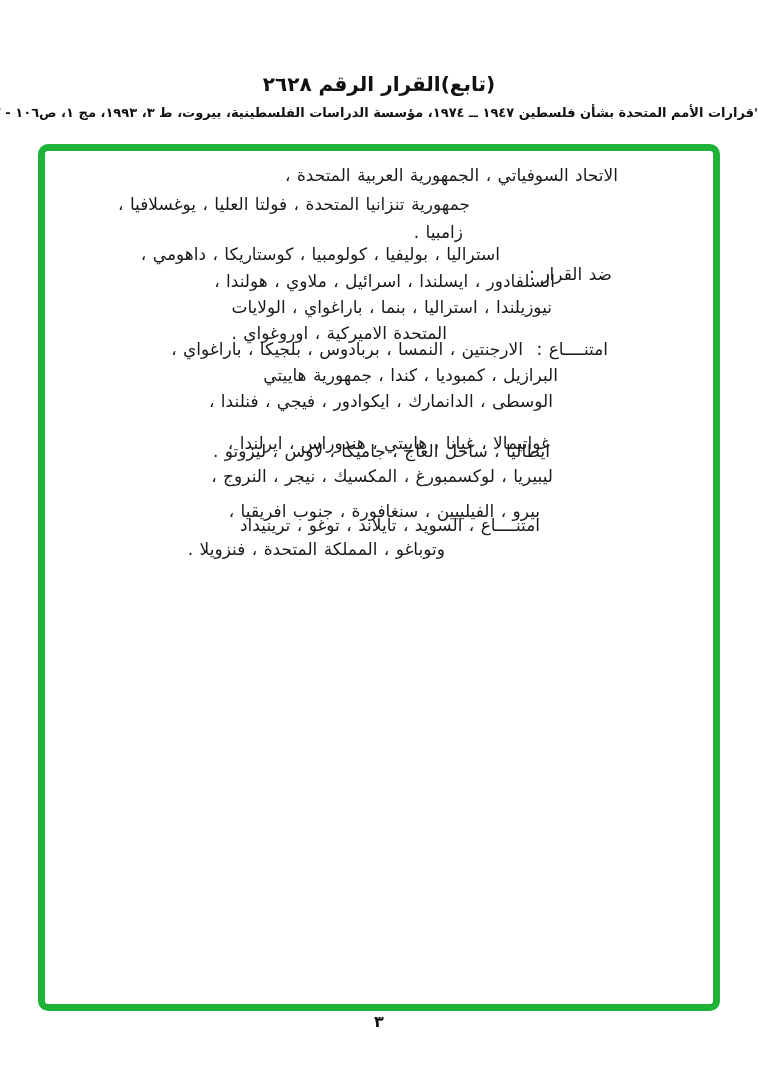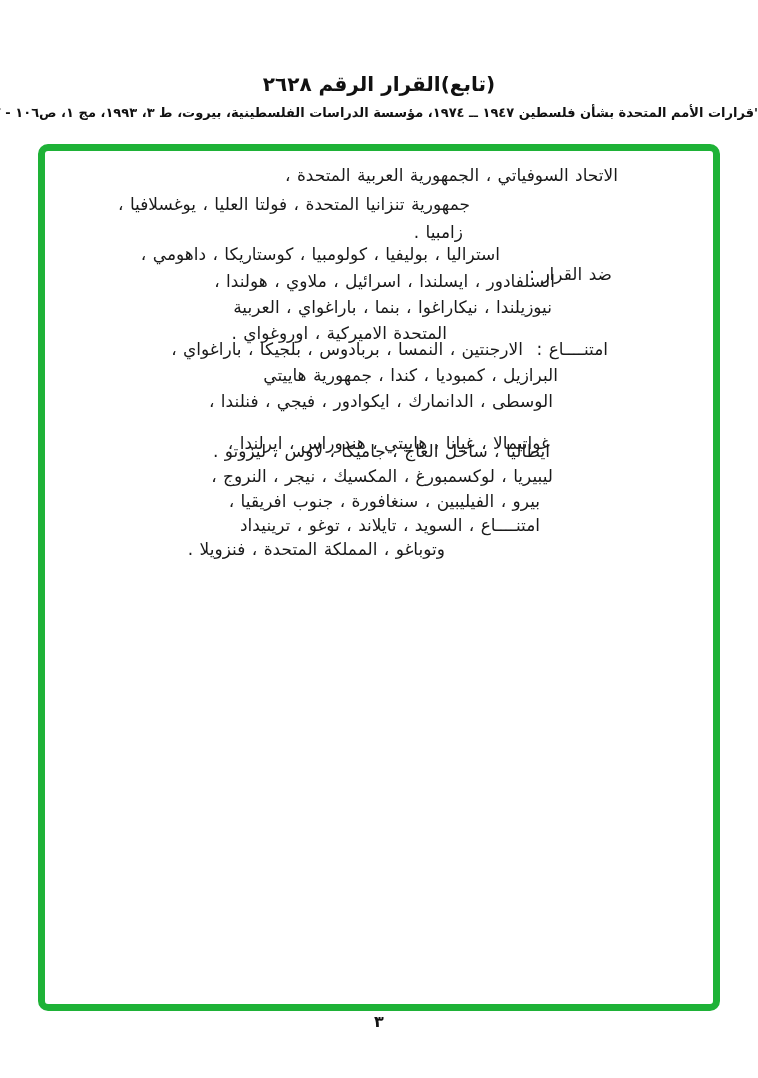--- a/index.html
+++ b/index.html
@@ -36,21 +36,21 @@
   .s2l2{top:270px;right:203px;}
   .s2l3{top:296px;right:206px;}
   .s2l4{top:322px;right:311px;}
   .s3lab{top:338px;right:150px;}
   .s3l1{top:338px;right:235px;}
   .s3l2{top:364px;right:200px;}
   .s3l3{top:390px;right:205px;margin-left:8px;}
   .s3l4{top:432px;right:208px;}
   .s3l5{top:440px;right:208px;}
   .s3l6{top:465px;right:205px;}
-  .s3l7{top:490px;right:218px;}
+  .s3l7{top:500px;right:218px;}
   .s3l8{top:514px;right:218px;}
   .s3l9{top:538px;right:313px;}
   
   .pageno{
     top:1012px;left:0;right:0;text-align:center;
     font-size:16px;font-weight:bold;color:#111;
   }
 </style>
 </head>
 <body>
@@ -60,21 +60,21 @@
 
 <div class="abs frame" style="border-color: rgb(30, 178, 55);"></div>
 
 <div class="bline s1l1">الاتحاد السوفياتي ، الجمهورية العربية المتحدة ،</div>
 <div class="bline s1l2">جمهورية تنزانيا المتحدة ، فولتا العليا ، يوغسلافيا ،</div>
 <div class="bline s1l3">زامبيا .</div>
 
 <div class="bline blabel s2lab">ضد القرار :</div>
 <div class="bline s2l1">استراليا ، بوليفيا ، كولومبيا ، كوستاريكا ، داهومي ،</div>
 <div class="bline s2l2">السلفادور ، ايسلندا ، اسرائيل ، ملاوي ، هولندا ،</div>
-<div class="bline s2l3">نيوزيلندا ، نيكاراغوا ، بنما ، باراغواي ، العربية</div>
+<div class="bline s2l3">نيوزيلندا ، استراليا ، بنما ، باراغواي ، الولايات</div>
 <div class="bline s2l4">المتحدة الاميركية ، اوروغواي .</div>
 
 <div class="bline blabel s3lab">امتنــــاع :</div>
 <div class="bline s3l1">الارجنتين ، النمسا ، بربادوس ، بلجيكا ، باراغواي ،</div>
 <div class="bline s3l2">البرازيل ، كمبوديا ، كندا ، جمهورية هاييتي</div>
 <div class="bline s3l3">الوسطى ، الدانمارك ، ايكوادور ، فيجي ، فنلندا ،</div>
 <div class="bline s3l4">غواتيمالا ، غيانا ، هاييتي ، هندوراس ، ايرلندا ،</div>
 <div class="bline s3l5">ايطاليا ، ساحل العاج ، جاميكا ، لاوس ، ليزوتو .</div>
 <div class="bline s3l6">ليبيريا ، لوكسمبورغ ، المكسيك ، نيجر ، النروج ،</div>
 <div class="bline s3l7">بيرو ، الفيليبين ، سنغافورة ، جنوب افريقيا ،</div>

